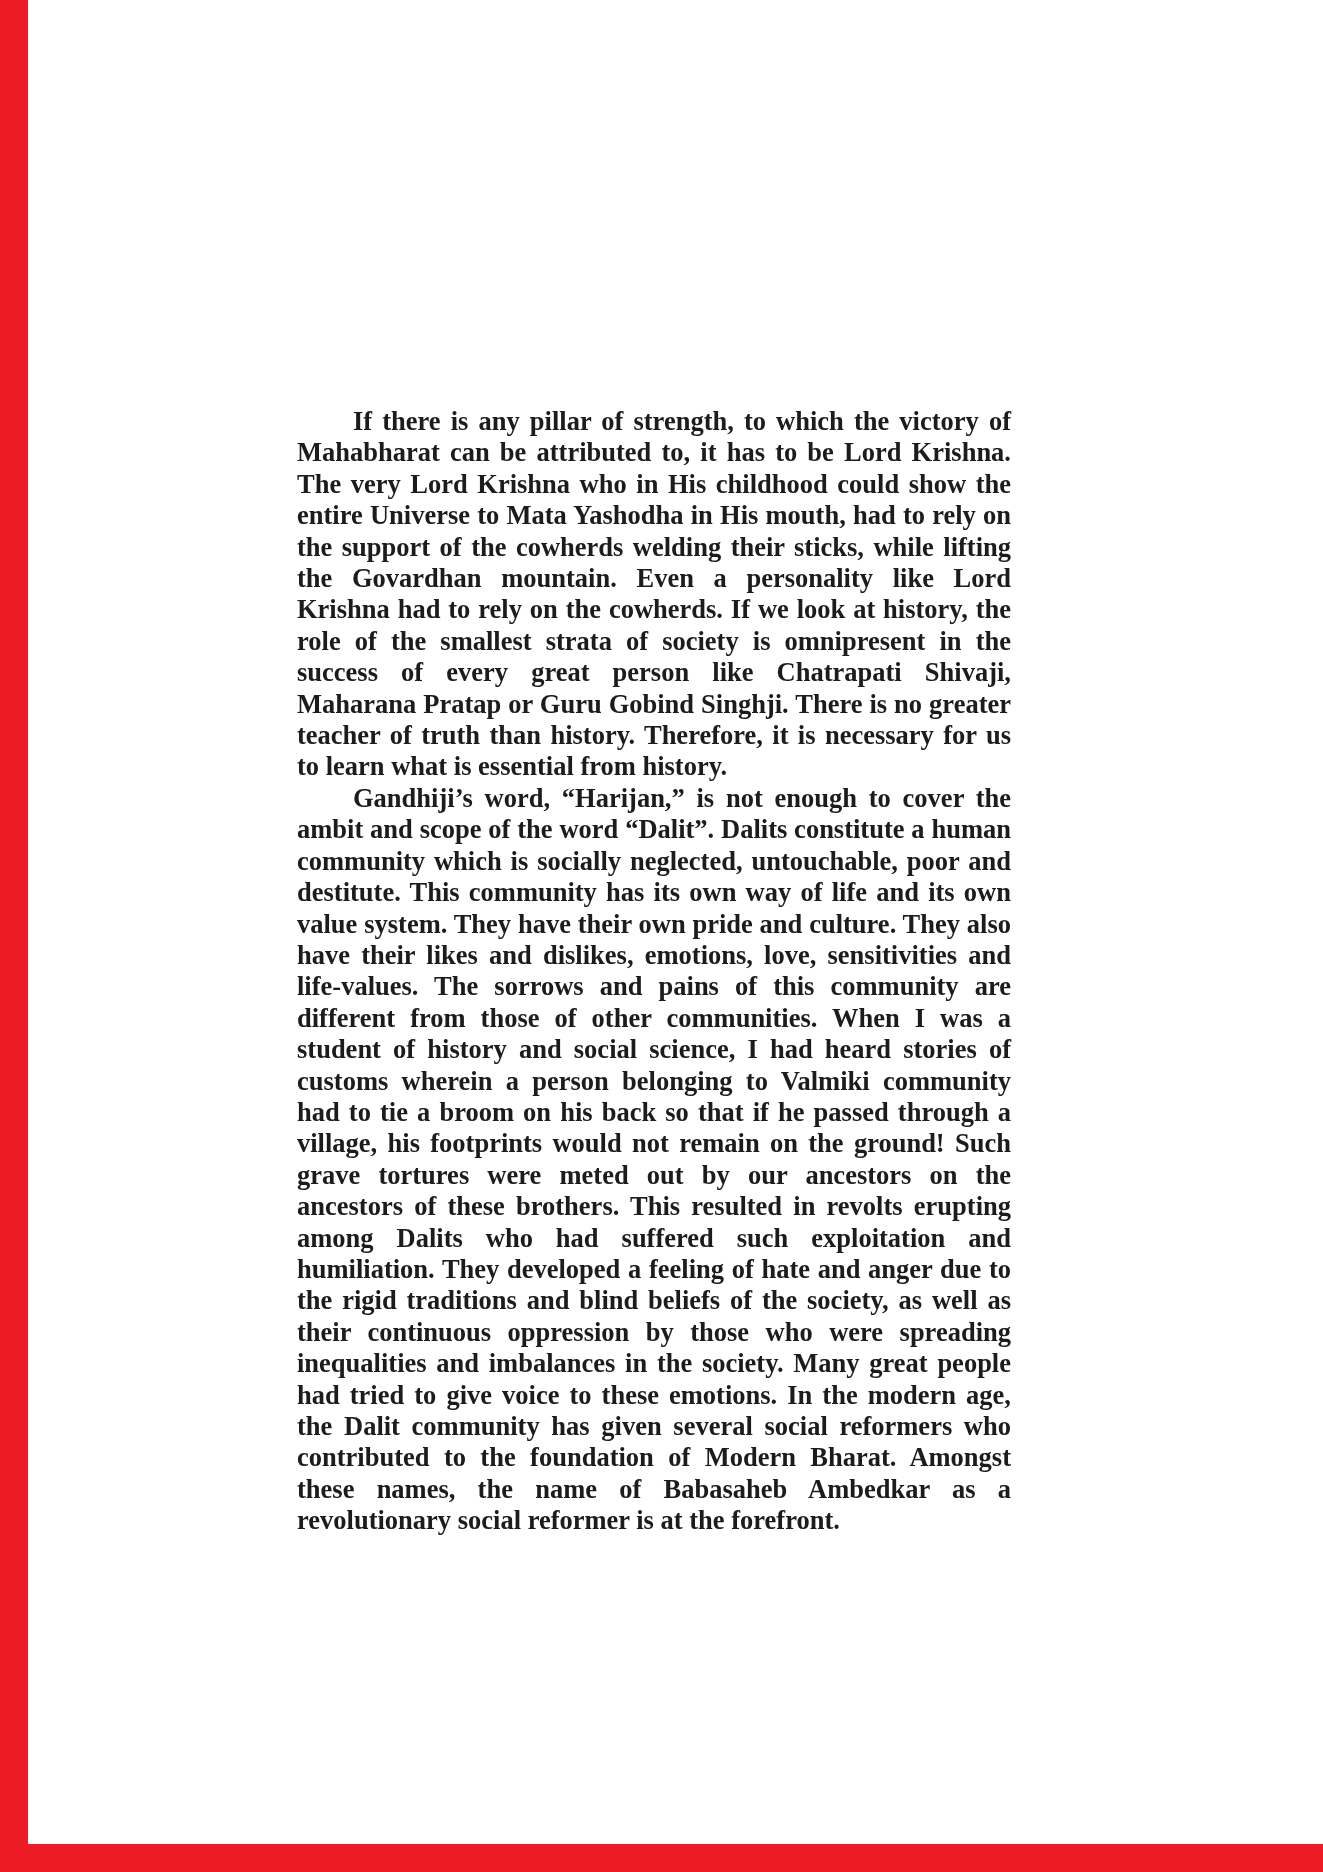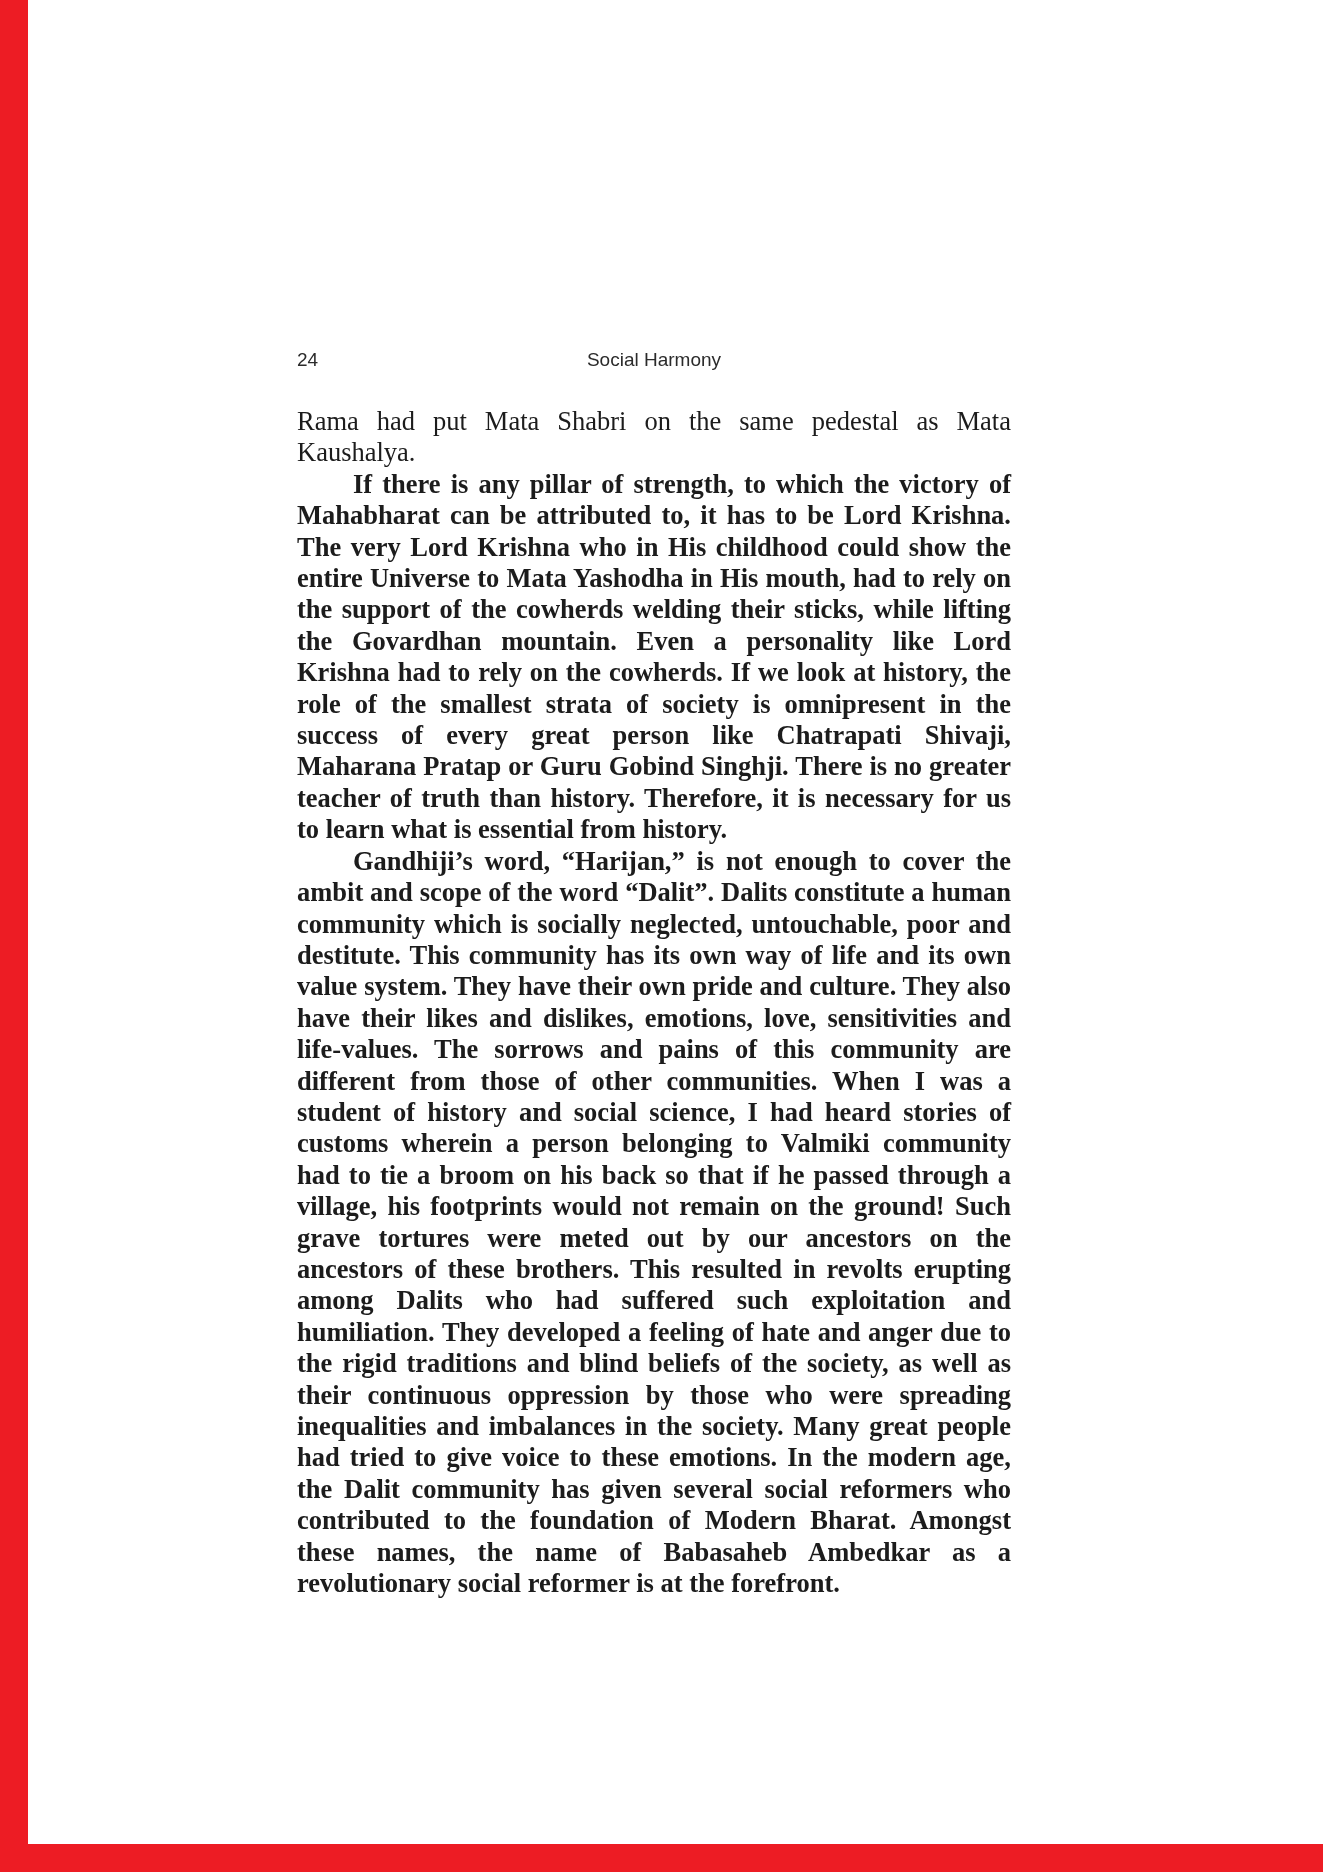--- a/index.html
+++ b/index.html
@@ -69,23 +69,18 @@
     font-weight: bold;
   }
 </style>
 </head>
 <body>
 
 <div class="page">
   <div class="edge-left" style="background: rgb(237, 28, 36);"></div>
   <div class="edge-bottom" style="background: rgb(237, 28, 36);"></div>
 
-  <div class="running-header">
-    <span class="pagenum">24</span>
-    <span class="booktitle">Social Harmony</span>
-  </div>
 
   <div class="body-text" id="paragraphs">
-      <p class="">Rama had put Mata Shabri on the same pedestal as Mata Kaushalya.</p>
       <p class="indented">If there is any pillar of strength, to which the victory of Mahabharat can be attributed to, it has to be Lord Krishna. The very Lord Krishna who in His childhood could show the entire Universe to Mata Yashodha in His mouth, had to rely on the support of the cowherds welding their sticks, while lifting the Govardhan mountain. Even a personality like Lord Krishna had to rely on the cowherds. If we look at history, the role of the smallest strata of society is omnipresent in the success of every great person like Chatrapati Shivaji, Maharana Pratap or Guru Gobind Singhji. There is no greater teacher of truth than history. Therefore, it is necessary for us to learn what is essential from history.</p>
       <p class="indented">Gandhiji’s word, “Harijan,” is not enough to cover the ambit and scope of the word “Dalit”. Dalits constitute a human community which is socially neglected, untouchable, poor and destitute. This community has its own way of life and its own value system. They have their own pride and culture. They also have their likes and dislikes, emotions, love, sensitivities and life-values. The sorrows and pains of this community are different from those of other communities. When I was a student of history and social science, I had heard stories of customs wherein a person belonging to Valmiki community had to tie a broom on his back so that if he passed through a village, his footprints would not remain on the ground! Such grave tortures were meted out by our ancestors on the ancestors of these brothers. This resulted in revolts erupting among Dalits who had suffered such exploitation and humiliation. They developed a feeling of hate and anger due to the rigid traditions and blind beliefs of the society, as well as their continuous oppression by those who were spreading inequalities and imbalances in the society. Many great people had tried to give voice to these emotions. In the modern age, the Dalit community has given several social reformers who contributed to the foundation of Modern Bharat. Amongst these names, the name of Babasaheb Ambedkar as a revolutionary social reformer is at the forefront.</p>
     </div>
 </div>
 
 </body></html>

